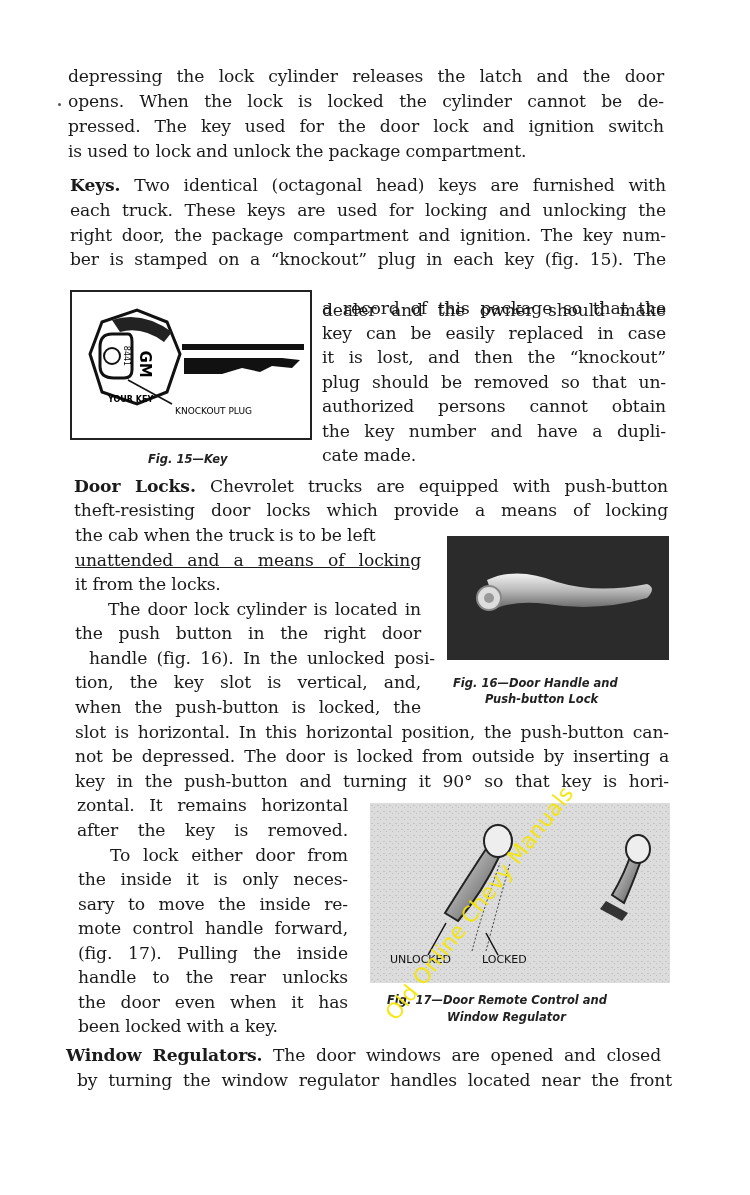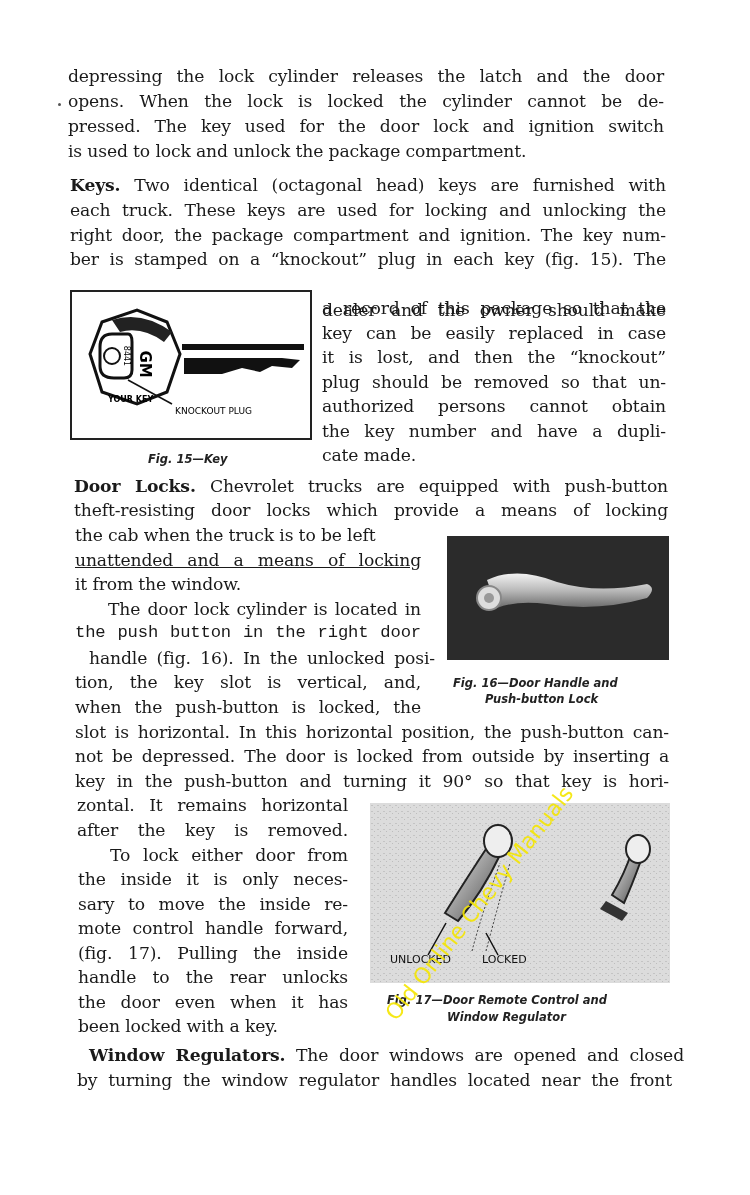--- a/index.html
+++ b/index.html
@@ -67,23 +67,23 @@
     </svg>
   </div>
   <div class="cap" style="left:148px; top:452px;">Fig. 15—Key</div>
 
   <div class="serif">
     <div class="line just" style="left:74px; top:474px; width:594px;"><span class="bold">Door Locks.</span><span> Chevrolet trucks are equipped with push-button</span></div>
     <div class="line just" style="left:74px; top:498px; width:594px;">theft-resisting door locks which provide a means of locking</div>
 
     <div class="line" style="left:75px; top:523px;">the cab when the truck is to be left</div>
     <div class="line just" style="left:75px; top:548px; width:346px;text-decoration:underline;">unattended and a means of locking</div>
-    <div class="line" style="left:75px; top:572px;">it from the window.</div>
+    <div class="line" style="left:75px; top:572px;">it from the locks.</div>
     <div class="line just" style="left:108px; top:597px; width:313px;">The door lock cylinder is located in</div>
-    <div class="line just" style="left:75px; top:621px; width:346px;font-family:Liberation Mono, monospace;">the push button in the right door</div>
+    <div class="line just" style="left:75px; top:621px; width:346px;">the push button in the right door</div>
     <div class="line just" style="left:89px; top:646px; width:346px;">handle (fig. 16). In the unlocked posi-</div>
     <div class="line just" style="left:75px; top:670px; width:346px;">tion, the key slot is vertical, and,</div>
     <div class="line just" style="left:75px; top:695px; width:346px;">when the push-button is locked, the</div>
 
     <div class="line just" style="left:75px; top:720px; width:594px;">slot is horizontal. In this horizontal position, the push-button can-</div>
     <div class="line just" style="left:75px; top:744px; width:594px;">not be depressed. The door is locked from outside by inserting a</div>
     <div class="line just" style="left:75px; top:769px; width:594px;">key in the push-button and turning it 90° so that key is hori-</div>
 
     <div class="line just" style="left:77px; top:793px; width:271px;">zontal. It remains horizontal</div>
     <div class="line just" style="left:77px; top:818px; width:271px;">after the key is removed.</div>
@@ -144,19 +144,19 @@
       <line x1="58" y1="152" x2="76" y2="120" stroke="#111" stroke-width="1.5"></line>
       <line x1="128" y1="152" x2="116" y2="130" stroke="#111" stroke-width="1.5"></line>
     </svg>
     <span class="label" style="left:20px; top:150px;">UNLOCKED</span>
     <span class="label" style="left:112px; top:150px;">LOCKED</span>
   </div>
   <div class="cap" style="left:387px; top:993px;">Fig. 17—Door Remote Control and</div>
   <div class="cap" style="left:447px; top:1010px;">Window Regulator</div>
 
   <div class="serif">
-    <div class="line just" style="left:89px; top:1043px; width:595px;"><span class="bold">Window Regulators.</span><span> The door windows are opened and closed</span></div>
+    <div class="line just" style="left:66px; top:1043px; width:595px;"><span class="bold">Window Regulators.</span><span> The door windows are opened and closed</span></div>
     <div class="line just" style="left:77px; top:1068px; width:595px;">by turning the window regulator handles located near the front</div>
   </div>
 
   <div class="watermark">Old Online Chevy Manuals</div>
 
 </div>
 
 </body></html>

